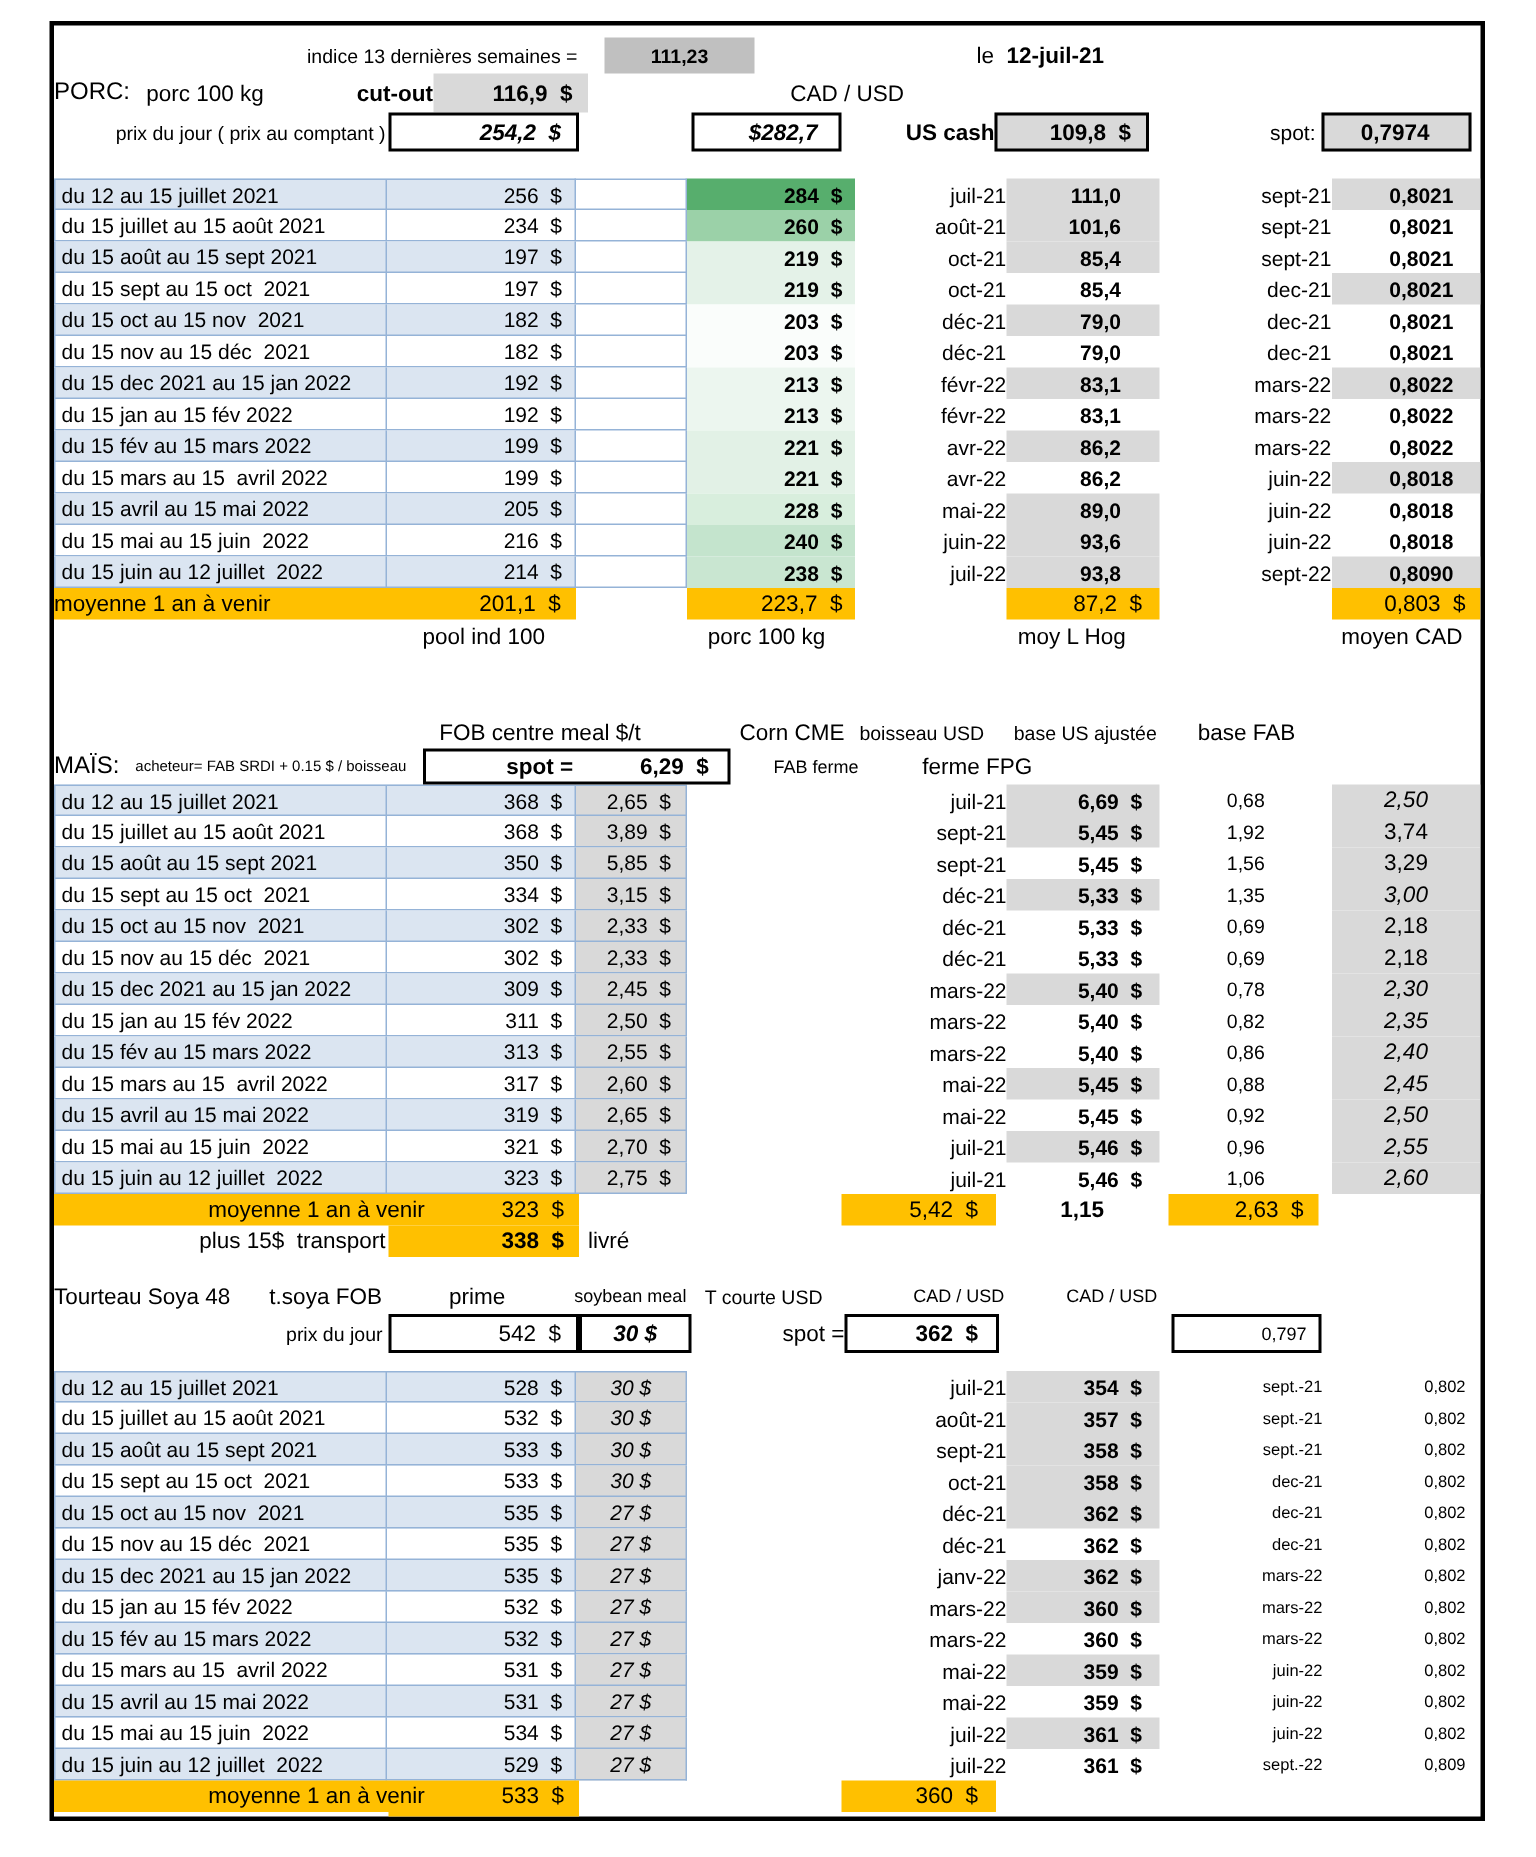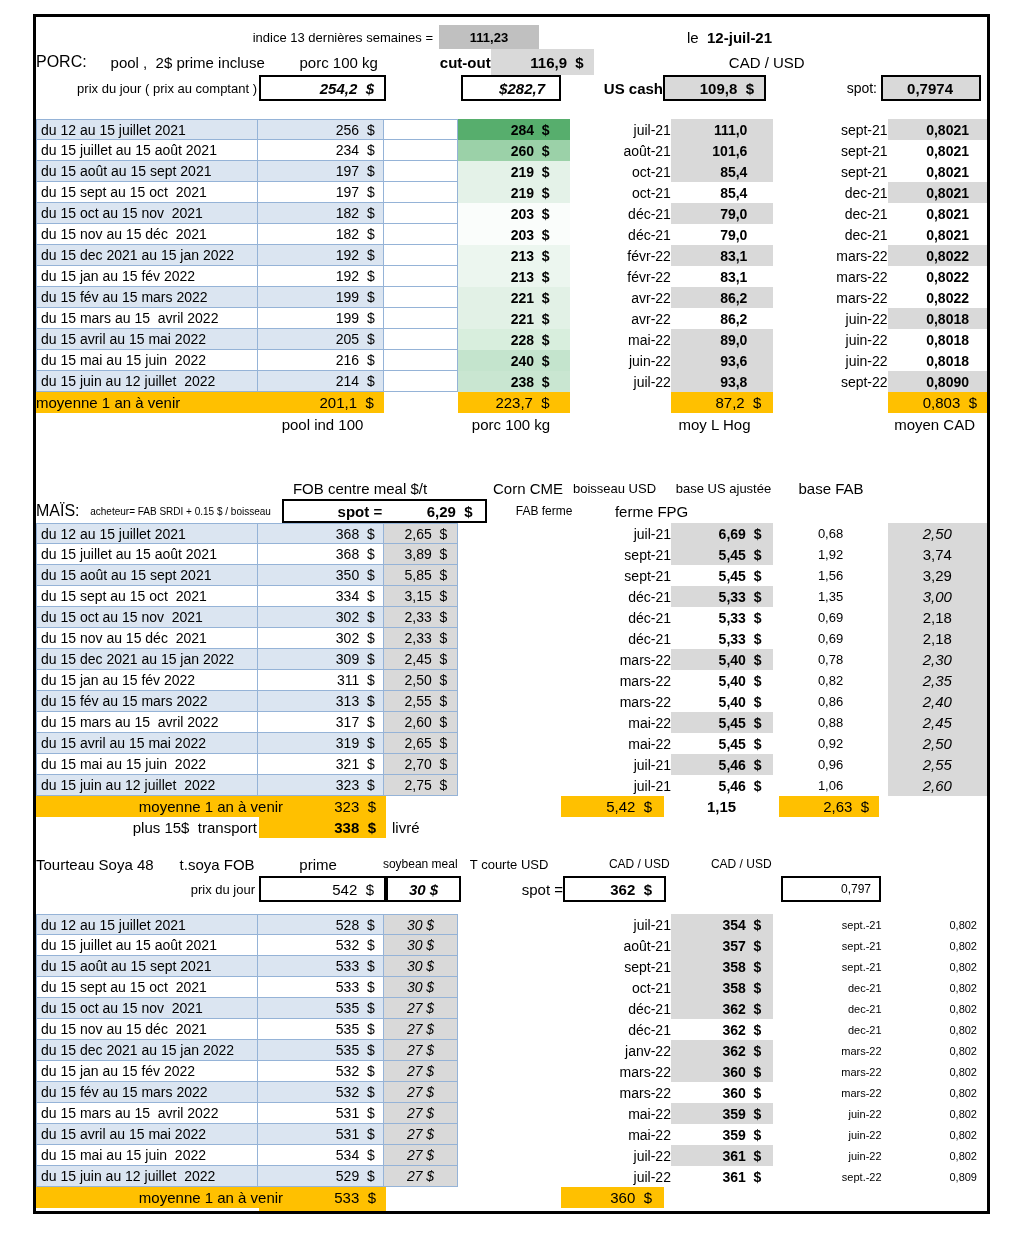--- a/index.html
+++ b/index.html
@@ -3,21 +3,21 @@
 <meta charset="utf-8">
 <style>
   html,body{margin:0;padding:0;background:#fff;}
   body{width:1024px;height:1238px;position:relative;font-family:"Liberation Sans",sans-serif;color:#000;}
   .sheet{position:absolute;left:33px;top:14px;width:957px;height:1200px;border:3px solid #000;box-sizing:border-box;overflow:hidden;padding-top:8px;}
   .r{display:flex;height:21px;align-items:stretch;font-size:14px;}
   .cell{display:flex;align-items:center;box-sizing:border-box;white-space:pre;overflow:hidden;}
   .c1{width:223px;padding-left:4px;}
   .c2{width:127px;justify-content:flex-end;padding-right:8px;}
   .c3{width:75px;justify-content:flex-end;padding-right:10px;}
-  .c4{width:112px;justify-content:flex-end;padding-right:20px;}
+  .c4{width:112px;justify-content:flex-end;padding-right:8px;}
   .m1{width:102px;justify-content:flex-end;}
   .v1{width:103px;justify-content:flex-end;padding-right:12px;}
   .m2{width:115px;justify-content:flex-end;}
   .v2{width:100px;justify-content:flex-end;padding-right:18px;}
   .b{border-right:1px solid #95b3d7;border-bottom:1px solid #95b3d7;}
   .bl{border-left:1px solid #95b3d7;}
   .tbl .r:first-child .b{border-top:1px solid #95b3d7;}
   .tbl .r:nth-child(odd) .zeb{background:#dbe5f1;}
   .bold{font-weight:bold;}
   .it{font-style:italic;}
@@ -38,32 +38,31 @@
   .title{font-weight:normal;font-size:16px;}
   .rel{position:relative;}
   .absr{position:absolute;right:8px;top:0;height:100%;display:flex;align-items:center;white-space:pre;}
 </style>
 </head>
 <body>
 
 <div class="sheet">
 
   <div class="r" style="height:24px">
-    <div class="cell sm13" style="width:403px;justify-content:flex-end;padding-right:6px">indice 13 dernières semaines =</div>
+    <div class="cell sm13" style="width:367px;justify-content:flex-end;padding-right:18px">indice 13 dernières semaines =</div>
     <div class="cell grbox bold sm13 ctr" style="width:100px">111,23</div>
     <div class="cell f15" style="padding-left:148px">
       <span>le</span><span style="white-space:pre">  </span>
       <span class="bold">12-juil-21</span>
     </div>
   </div>
 
   <div>
     <div class="r f15" style="height:26px">
       <div class="cell title">PORC:</div>
-      <div class="cell ctr" style="width:202px">pool ,  2$ prime incluse</div>
       <div class="cell ctr" style="width:100px">porc 100 kg</div>
       <div class="cell m1 bold">cut-out</div>
       <div class="cell v1 bold gray f15" style="padding-right:10px">116,9  $</div>
       <div class="cell m2"></div>
       <div class="cell v2" style="padding-right:4px">CAD / USD</div>
     </div>
     <div class="r" style="height:26px">
       <div class="cell sm13" style="width:223px;justify-content:flex-end;padding-right:2px">prix du jour ( prix au comptant )</div>
       <div class="cell box bold it f15" style="width:127px;justify-content:flex-end;padding-right:10px">254,2  $</div>
       <div class="cell" style="width:75px"></div>

